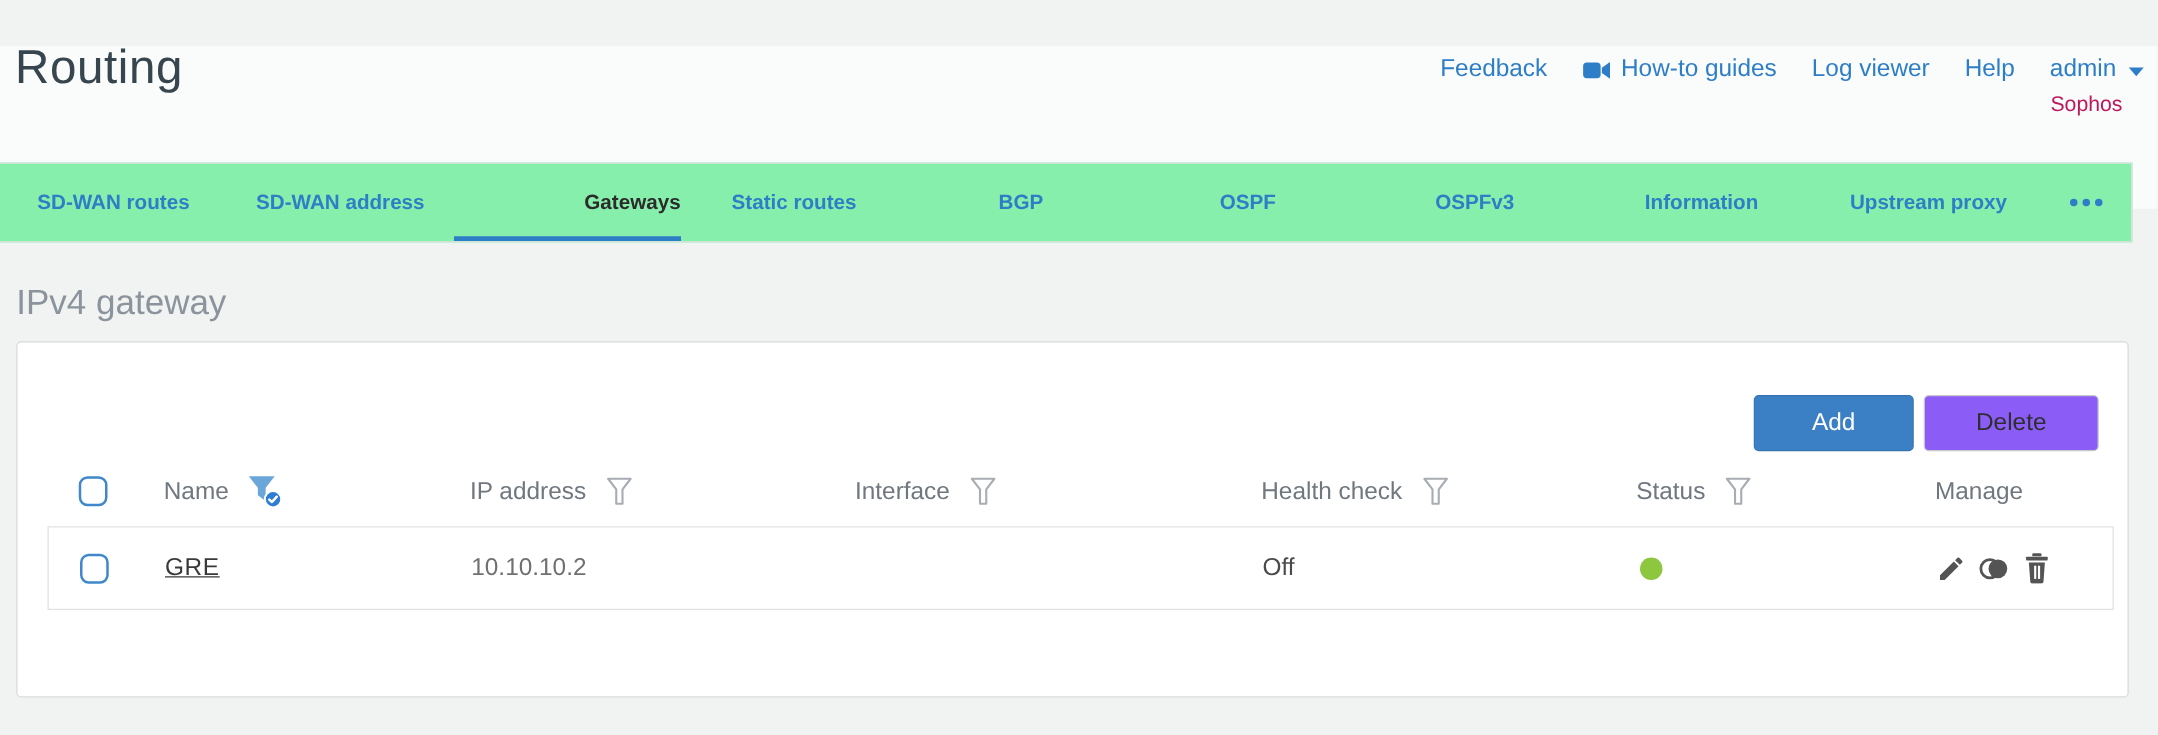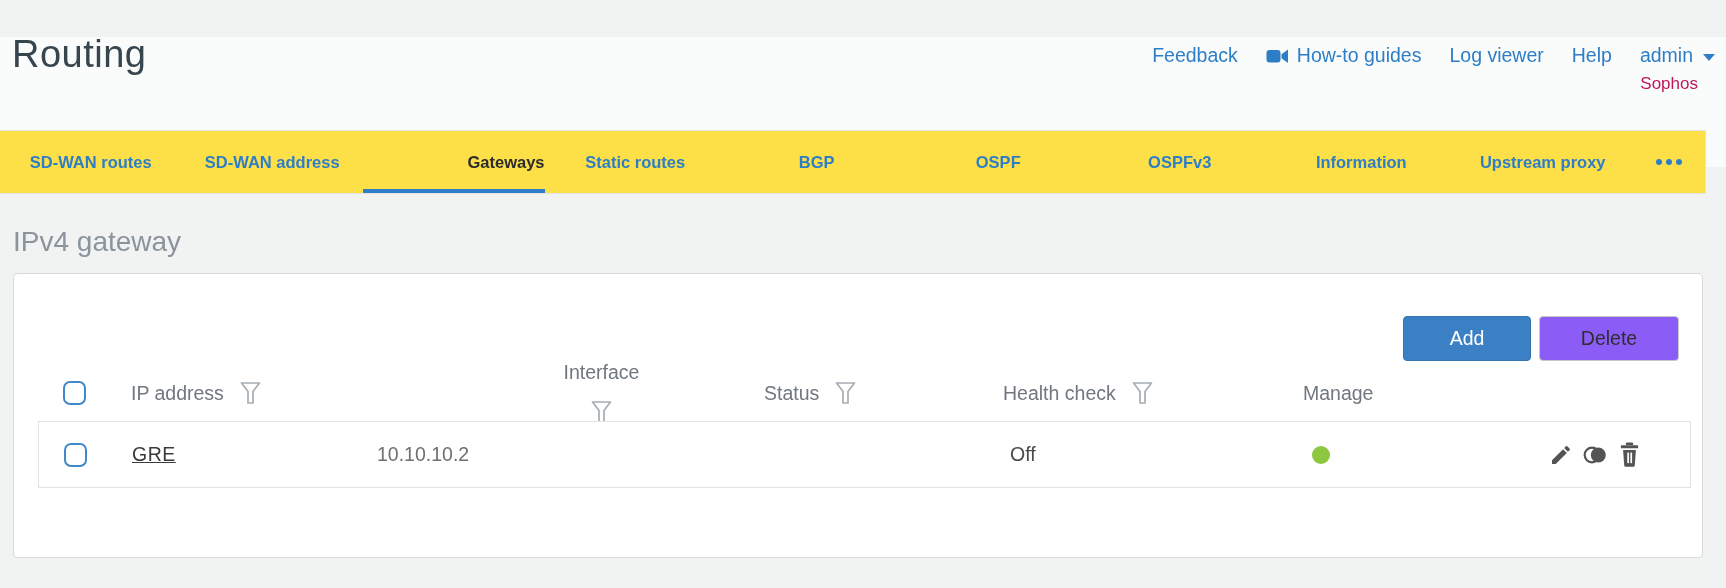--- a/index.html
+++ b/index.html
@@ -11,21 +11,21 @@
   }
   
   .page-header{position:absolute;top:0;left:0;width:1726px;height:130px;background:#fafbfb;margin-top:37px;}
   .page-title{position:absolute;top:-4px;left:12px;font-size:38px;font-weight:300;color:#36454e;letter-spacing:.5px;}
   .top-nav{position:absolute;top:7px;right:11px;display:flex;align-items:center;gap:28px;
            font-size:19.5px;color:#2e7ec7;font-weight:400;white-space:nowrap;}
   .top-nav .nav-item{display:flex;align-items:center;gap:8px;cursor:pointer;text-align:center;}
   .caret-down{width:0;height:0;border-left:6px solid transparent;border-right:6px solid transparent;border-top:7px solid #2e7ec7;margin-left:2px;margin-top:3px;}
   .brand{position:absolute;top:37px;right:28px;font-size:17px;color:#be185d;}
   
-  .tab-bar{position:absolute;top:130px;left:-1px;width:1707px;height:64px;background:#fde047;
+  .tab-bar{position:absolute;top:130px;left:-1px;width:1707px;height:64px;background:#86efac;
            border:1px solid #e2e3e4;box-sizing:border-box;display:flex;align-items:stretch;}
   .tab{width:181.5px;display:flex;align-items:center;justify-content:center;
        font-size:16.5px;font-weight:700;color:#2e7ec7;cursor:pointer;}
   .tab.active{color:#2c2c2c;box-shadow:inset 0 -4px 0 #2e7ec7;justify-content:flex-end;}
   .tab-more{flex:1;display:flex;align-items:center;justify-content:center;gap:4px;cursor:pointer;}
   .tab-more i{width:6px;height:6px;border-radius:50%;background:#2e7ec7;display:block;}
   
   .section-heading{position:absolute;top:226px;left:13px;font-size:28px;font-weight:300;color:#8b949c;}
   .card{position:absolute;top:273px;left:13px;width:1690px;height:285px;background:#ffffff;
         border:1px solid #d9dadb;border-radius:4px;box-sizing:border-box;padding-left:18px;}
@@ -34,21 +34,21 @@
   .btn-add{left:1389px;width:128px;background:#3b80c4;border:1px solid #3674b0;color:#ffffff;}
   .btn-delete{left:1525px;width:140px;background:#8b5cf6;border:1px solid #c6c8c9;color:#2e2e2e;}
   
   .thead{position:absolute;top:98px;left:24px;width:1653px;height:42px;display:flex;align-items:center;}
   .trow{position:absolute;top:147px;left:24px;width:1653px;height:67px;display:flex;align-items:center;
         background:#ffffff;border:1px solid #e1e2e3;box-sizing:border-box;}
   .col{display:flex;align-items:center;gap:15px;box-sizing:border-box;}
   .col-check{width:93px;padding-left:25px;}
   .col-name{width:245px;}
   .col-ip{width:308px;}
-  .col-if{width:325px;flex-direction:column;}
+  .col-if{width:325px;}
   .col-health{width:300px;}
   .col-status{width:239px;}
   .col-manage{flex:1;gap:9px;}
   .th-label{font-size:19.5px;color:#70777e;}
   .checkbox{width:23px;height:24px;border:2.5px solid #3f88ca;border-radius:7px;background:#fff;cursor:pointer;box-sizing:border-box;}
   .cell-text{font-size:19.5px;color:#707070;}
   .name-link{font-size:19.5px;color:#3a3a3a;text-decoration:underline;cursor:pointer;letter-spacing:.5px;}
   .health-text{font-size:19.5px;color:#4b4b4b;}
   .status-dot{width:18px;height:18px;border-radius:50%;background:#8dc63f;margin-left:2px;}
   .mi{cursor:pointer;display:flex;align-items:center;}
@@ -131,46 +131,56 @@
       <span>Add</span>
     </div>
   <div class="btn btn-delete">
       <span>Delete</span>
     </div>
 
   <div class="thead">
     <div class="col col-check">
       <div class="checkbox"></div>
     </div>
+    <div class="col col-name">
+      <span class="th-label">Name</span>
+      <span class="funnel">
+        <svg width="28" height="28" viewBox="0 0 27 27">
+          <path d="M1 2h20l-7 8.8v10.2l-6-4.5V10.8L1 2z" fill="#6ba6da"></path>
+          <circle cx="19.7" cy="19.7" r="6.3" fill="#2e7dd1" stroke="#ffffff" stroke-width="1.5"></circle>
+          <polyline points="16.8,19.9 18.9,21.8 22.6,17.7" fill="none" stroke="#ffffff" stroke-width="1.9" stroke-linecap="round" stroke-linejoin="round"></polyline>
+        </svg>
+      </span>
+    </div>
     <div class="col col-ip">
       <span class="th-label">IP address</span>
       <span class="funnel">
         <svg width="23" height="26" viewBox="0 0 22 26">
             <path d="M2 3h18l-6.5 8.5V23h-5V11.5L2 3z" fill="none" stroke="#a7adb2" stroke-width="1.7" stroke-linejoin="round"></path>
           </svg>
       </span>
     </div>
     <div class="col col-if">
       <span class="th-label">Interface</span>
       <span class="funnel">
         <svg width="23" height="26" viewBox="0 0 22 26">
             <path d="M2 3h18l-6.5 8.5V23h-5V11.5L2 3z" fill="none" stroke="#a7adb2" stroke-width="1.7" stroke-linejoin="round"></path>
           </svg>
       </span>
     </div>
+    <div class="col col-health">
+      <span class="th-label">Health check</span>
+      <span class="funnel">
+        <svg width="23" height="26" viewBox="0 0 22 26">
+            <path d="M2 3h18l-6.5 8.5V23h-5V11.5L2 3z" fill="none" stroke="#a7adb2" stroke-width="1.7" stroke-linejoin="round"></path>
+          </svg>
+      </span>
+    </div>
     <div class="col col-status">
       <span class="th-label">Status</span>
-      <span class="funnel">
-        <svg width="23" height="26" viewBox="0 0 22 26">
-            <path d="M2 3h18l-6.5 8.5V23h-5V11.5L2 3z" fill="none" stroke="#a7adb2" stroke-width="1.7" stroke-linejoin="round"></path>
-          </svg>
-      </span>
-    </div>
-    <div class="col col-health">
-      <span class="th-label">Health check</span>
       <span class="funnel">
         <svg width="23" height="26" viewBox="0 0 22 26">
             <path d="M2 3h18l-6.5 8.5V23h-5V11.5L2 3z" fill="none" stroke="#a7adb2" stroke-width="1.7" stroke-linejoin="round"></path>
           </svg>
       </span>
     </div>
     <div class="col col-manage">
       <span class="th-label">Manage</span>
     </div>
   </div>

